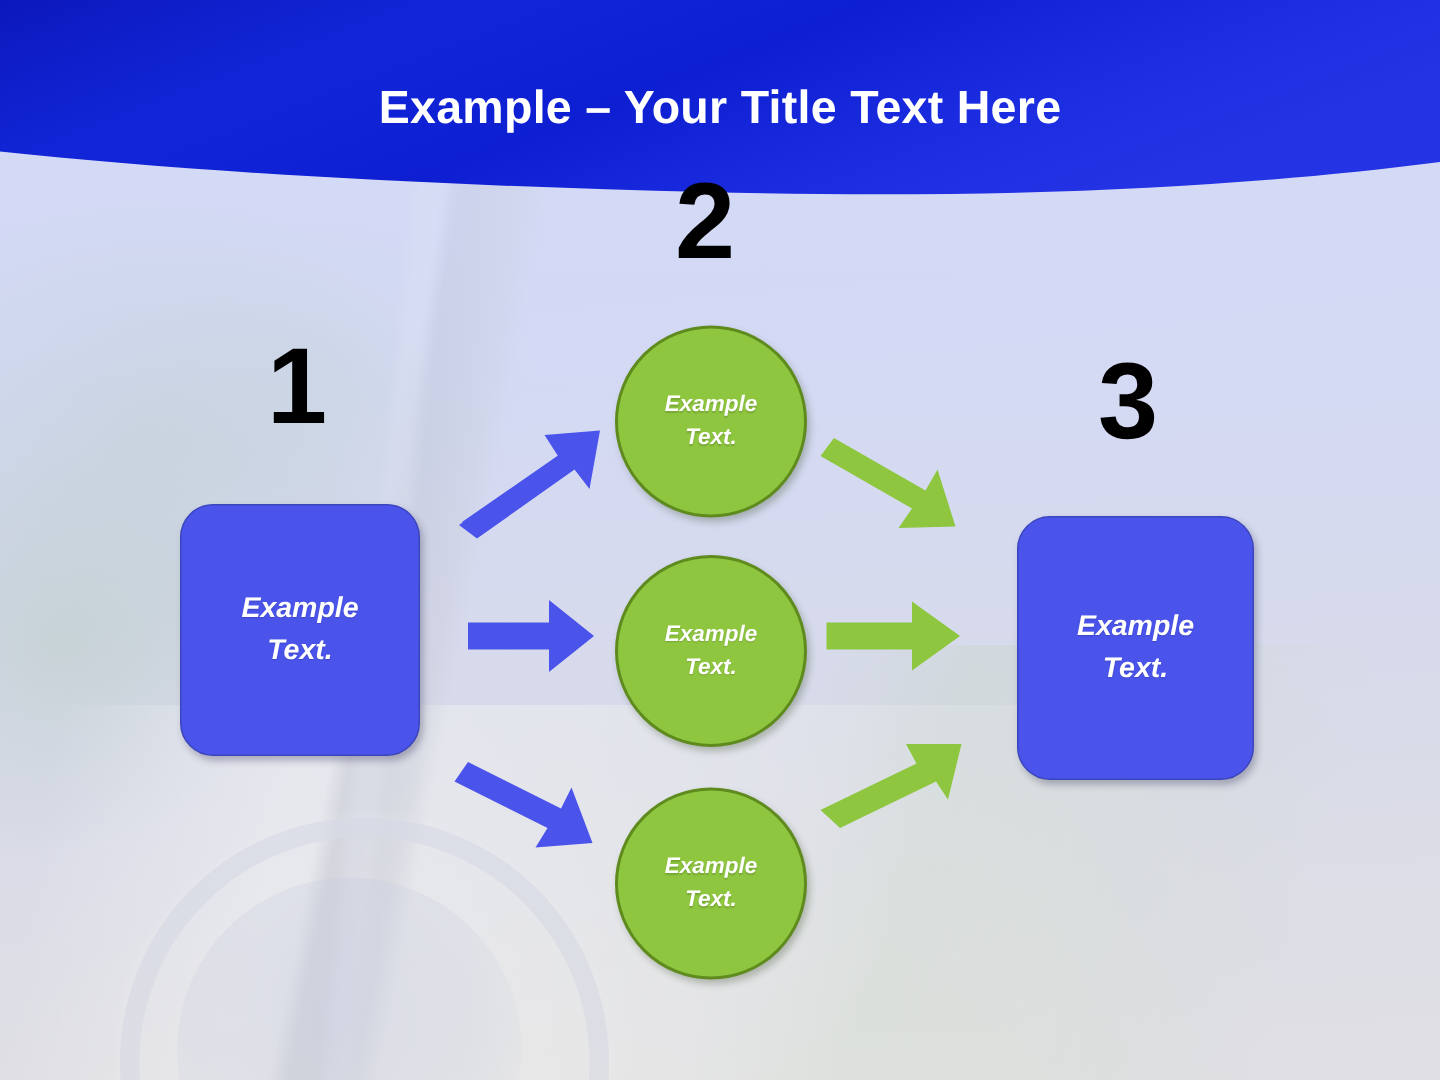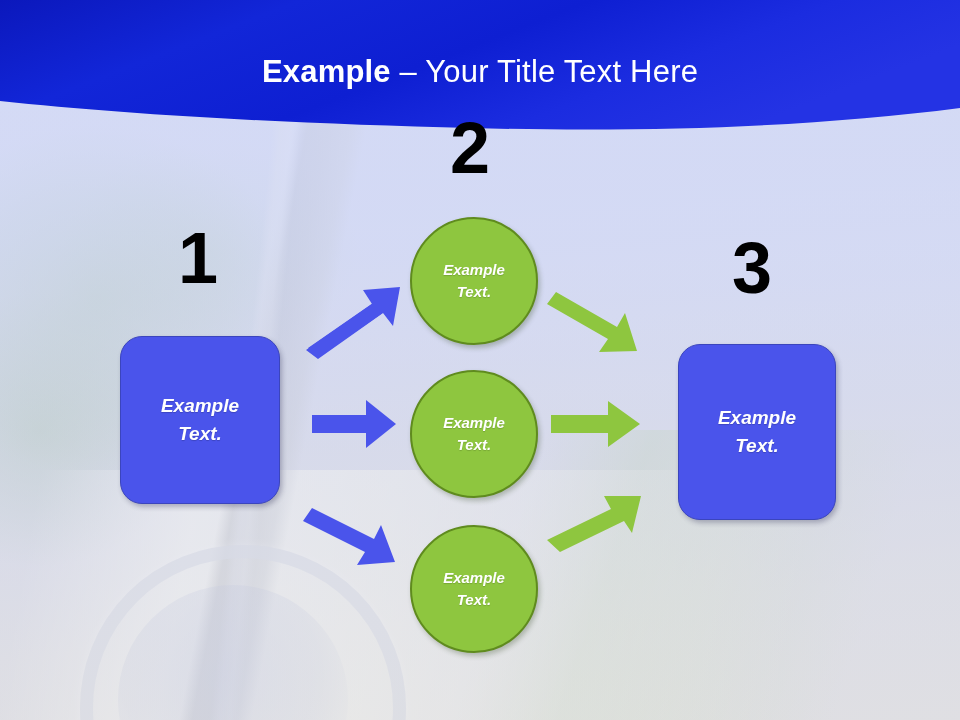--- a/index.html
+++ b/index.html
@@ -85,21 +85,21 @@
 
   .title{
     position:absolute;left:0;top:54px;width:960px;
     text-align:center;
     font-size:31px;
     color:#ffffff;
     letter-spacing:.2px;
     white-space:nowrap;
   }
   .title .t-bold{font-weight:bold;}
-  .title .t-rest{font-weight:normal;}
+  .title .t-rest{font-weight:bold;}
 
   
   .step-num{
     position:absolute;
     font-size:72px;
     font-weight:bold;
     color:#000000;
     line-height:1;
     text-align:center;
     width:90px;

